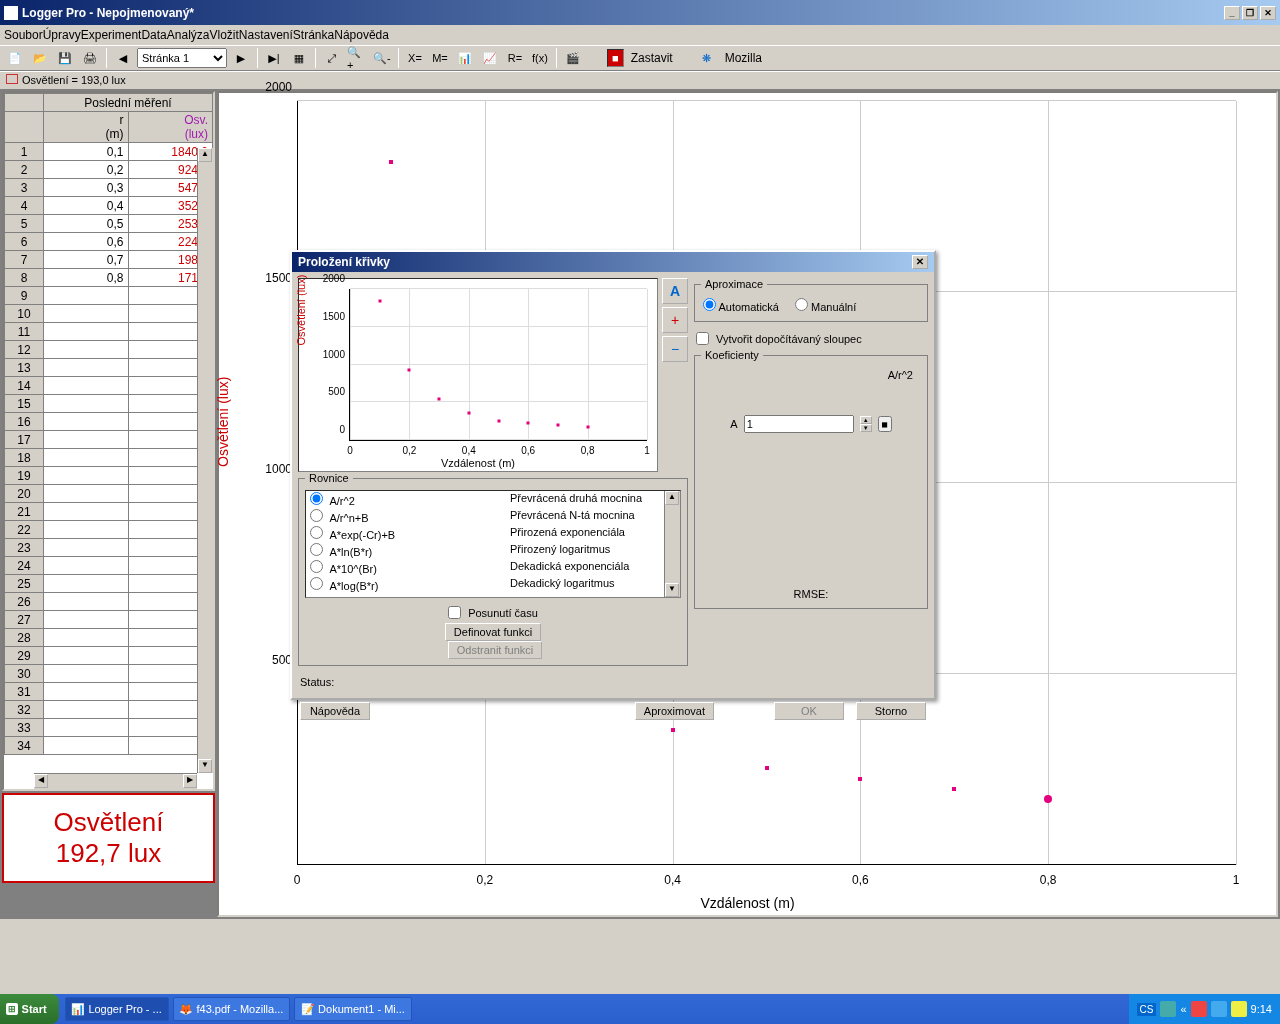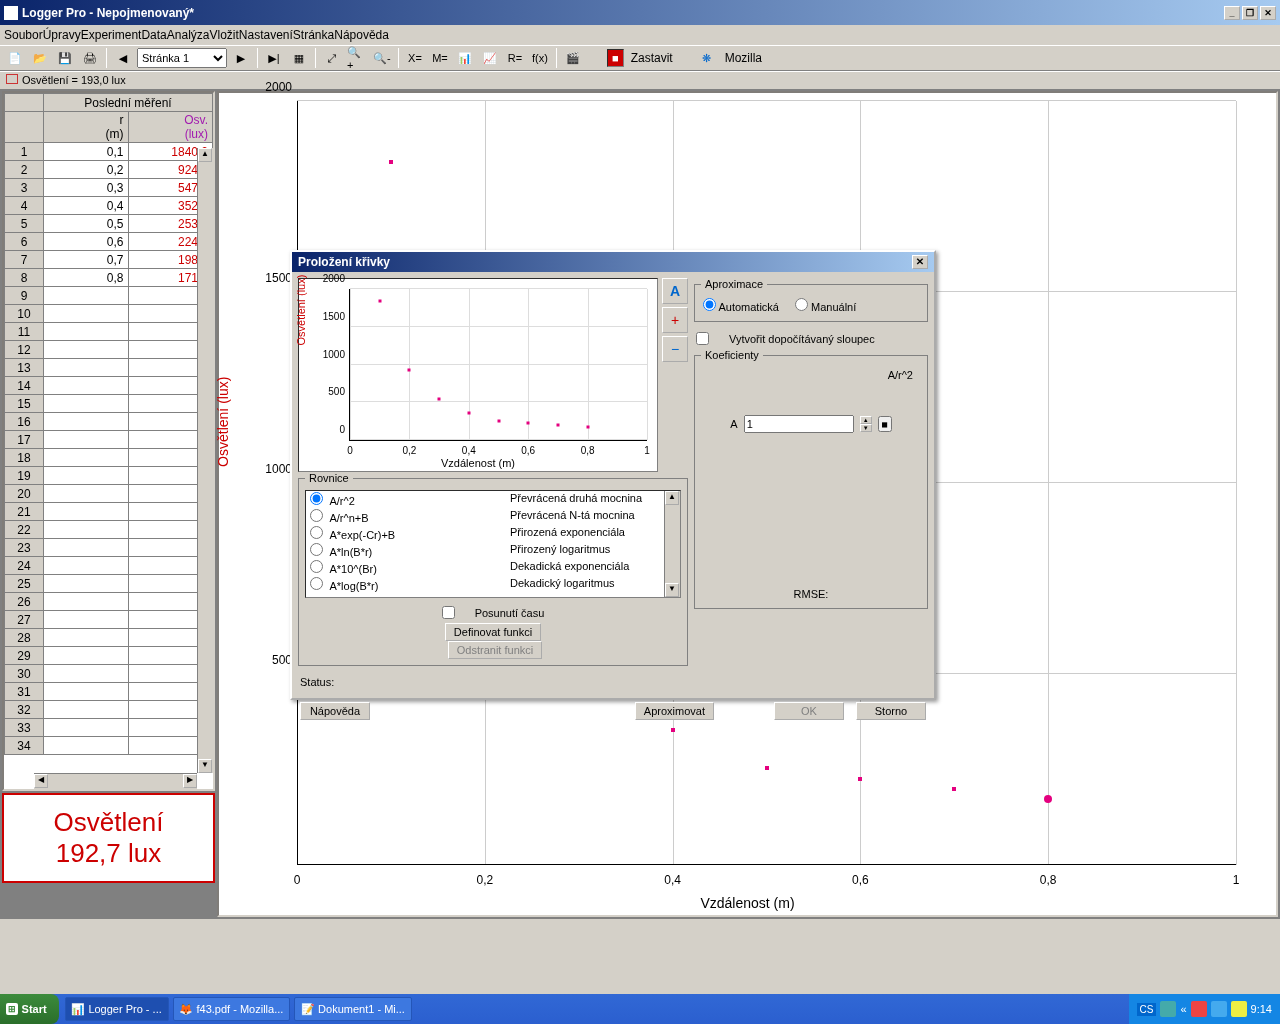--- a/index.html
+++ b/index.html
@@ -68,21 +68,21 @@
 .tool-col { display: flex; flex-direction: column; gap: 3px; margin-left:4px;}
 .tool-col .tbtn { width: 26px; height: 26px; border: 1px outset #fff; background: #d4d0c8; font-size: 14px; text-align:center; line-height:24px;}
 fieldset { border: 1px solid #808080; padding: 6px; margin-bottom: 6px; font-size:11px;}
 legend { font-size: 11px; padding: 0 4px; }
 .radio-row { display: flex; gap: 16px; padding: 2px; }
 .eq-list { border: 1px inset #808080; background: #fff; height: 108px; overflow: hidden; position:relative;}
 .eq-row { display: flex; padding: 1px 4px; font-size: 11px; }
 .eq-row .eq-l { width: 200px; }
 .eq-row input[type=radio] { margin-right: 4px; }
 .eq-scroll { position:absolute; right:0; top:0; bottom:0; width:16px; background:#d4d0c8; border-left:1px solid #808080;}
-.chk-row { padding: 4px 2px; font-size: 11px; display:flex; align-items:center; gap:20px;}
+.chk-row { padding: 4px 2px; font-size: 11px; display:flex; align-items:center; gap:7px;}
 .dlg-btn { border: 1px outset #fff; background: #d4d0c8; padding: 2px 8px; font-size: 11px; min-width:70px;}
 .dlg-btn:disabled { color: #808080; }
 .coef-box { font-size:11px; }
 .coef-row { display:flex; align-items:center; gap:6px; padding:2px;}
 .coef-row input[type=text]{ width:110px; font-size:11px; padding:1px;}
 .spin { display:flex; flex-direction:column;}
 .spin button{ width:12px; height:8px; font-size:6px; line-height:6px; padding:0; border:1px outset #fff; background:#d4d0c8;}
 
 .taskbar { position: absolute; bottom: 0; left: 0; right: 0; height: 30px; background: linear-gradient(to bottom, #3168d5, #2b5fcf); display: flex; align-items: center; font-size: 11px; color: #fff; }
 .start-btn { background: linear-gradient(to bottom, #3c8b3c, #2a6e2a); height: 30px; padding: 0 12px 0 6px; display: flex; align-items: center; font-weight: bold; border-radius:0 8px 8px 0;}

